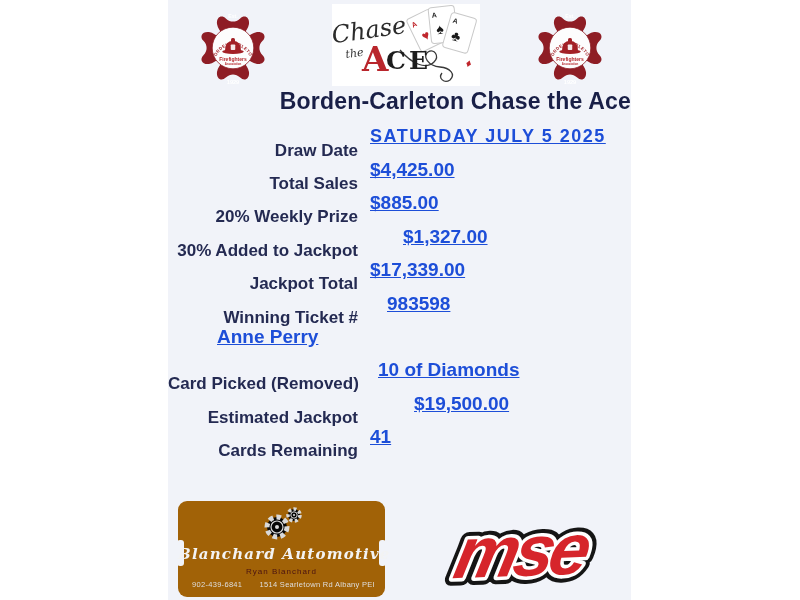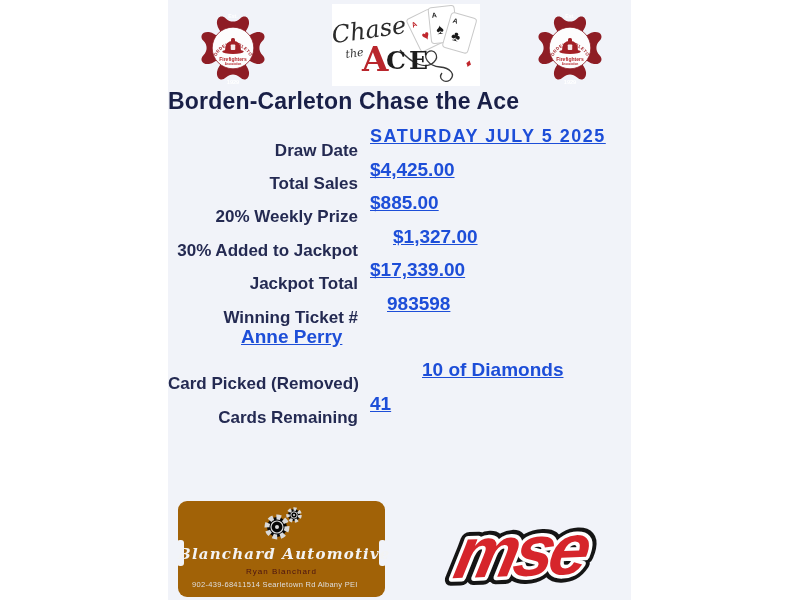--- a/index.html
+++ b/index.html
@@ -11,38 +11,38 @@
   .flyer{
     position:absolute;left:168px;top:0;width:463px;height:600px;
     background:#f1f3f9;
   }
   
   .fire-logo{position:absolute;width:80px;height:80px;top:8px;}
   .fire-logo.left{left:25px;}
   .fire-logo.right{left:362px;}
   .chase-logo{position:absolute;left:164px;top:4px;width:148px;height:82px;background:#ffffff;}
   .page-title{
-    position:absolute;top:88px;left:0;width:100%;text-align:left;
+    position:absolute;top:88px;left:0;width:100%;text-align:right;
     font-size:23px;font-weight:bold;color:#191f47;letter-spacing:.2px;
   }
   
   .rows{position:absolute;top:120px;left:0;right:0;}
   .row{display:flex;align-items:center;height:33.4px;}
   .row .label{
     width:190px;text-align:right;font-size:17px;font-weight:600;
     color:#242a52;white-space:nowrap;flex:none;margin-top:28px;
   }
   .row .value{
     margin-left:12px;font-size:19px;font-weight:700;color:#1d4ed8;white-space:nowrap;text-decoration:underline;
   }
   .row.r1 .value{font-size:18px;letter-spacing:1.5px;}
-  .row.r4 .value{margin-left:35px;}
+  .row.r4 .value{margin-left:45px;}
   .row.r6 .value{margin-left:29px;}
-  .row.r8 .value{margin-left:73px;}
-  .row.r9 .value{margin-left:64px;}
+  .row.r8 .value{margin-left:49px;}
+  .row.r9 .value{margin-left:20px;}
   .row.r10 .value{margin-left:56px;}
   .row.r11 .value{}
   
   .blanchard-card{
     position:absolute;left:10px;top:501px;width:207px;height:96px;
     background:#a16207;border-radius:9px;
   }
   .blanchard-card .notch{
     position:absolute;width:7px;height:26px;background:#f1f3f9;top:39px;border-radius:3px;
   }
@@ -52,21 +52,21 @@
     position:absolute;top:44px;width:100%;text-align:center;
     font-family:"DejaVu Serif", serif;font-style:italic;font-weight:bold;
     font-size:15px;color:#f3f3f3;letter-spacing:1.2px;white-space:nowrap;
   }
   .blanchard-owner{
     position:absolute;top:66px;width:100%;text-align:center;
     font-size:8px;color:#4a1212;letter-spacing:1px;
   }
   .blanchard-contact{
     position:absolute;bottom:8px;left:14px;right:10px;display:flex;
-    justify-content:flex-start;font-size:7.5px;color:#dfdfdf;letter-spacing:.3px;
+    justify-content:space-between;font-size:7.5px;color:#dfdfdf;letter-spacing:.3px;
   }
   .mse-logo{position:absolute;left:238px;top:510px;width:218px;height:84px;}
 </style>
 </head>
 <body>
 
 <div class="flyer">
 
   <div class="fire-logo left">
     <svg viewBox="0 0 100 100" width="80" height="80">
@@ -175,20 +175,24 @@
       <div class="label">Winning Ticket #</div>
       <div class="value">983598</div>
     </div>
     <div class="row r8">
       <div class="value">Anne Perry</div>
     </div>
     <div class="row r9">
       <div class="label">Card Picked (Removed)</div>
       <div class="value">10 of Diamonds</div>
     </div>
+    <div class="row r10">
+      <div class="label">Estimated Jackpot</div>
+      <div class="value">$19,500.00</div>
+    </div>
     <div class="row r11">
       <div class="label">Cards Remaining</div>
       <div class="value">41</div>
     </div>
   </div>
 
   <div class="blanchard-card">
     <div class="notch left"></div>
     <div class="notch right"></div>
     <svg class="gears" viewBox="0 0 70 34">

